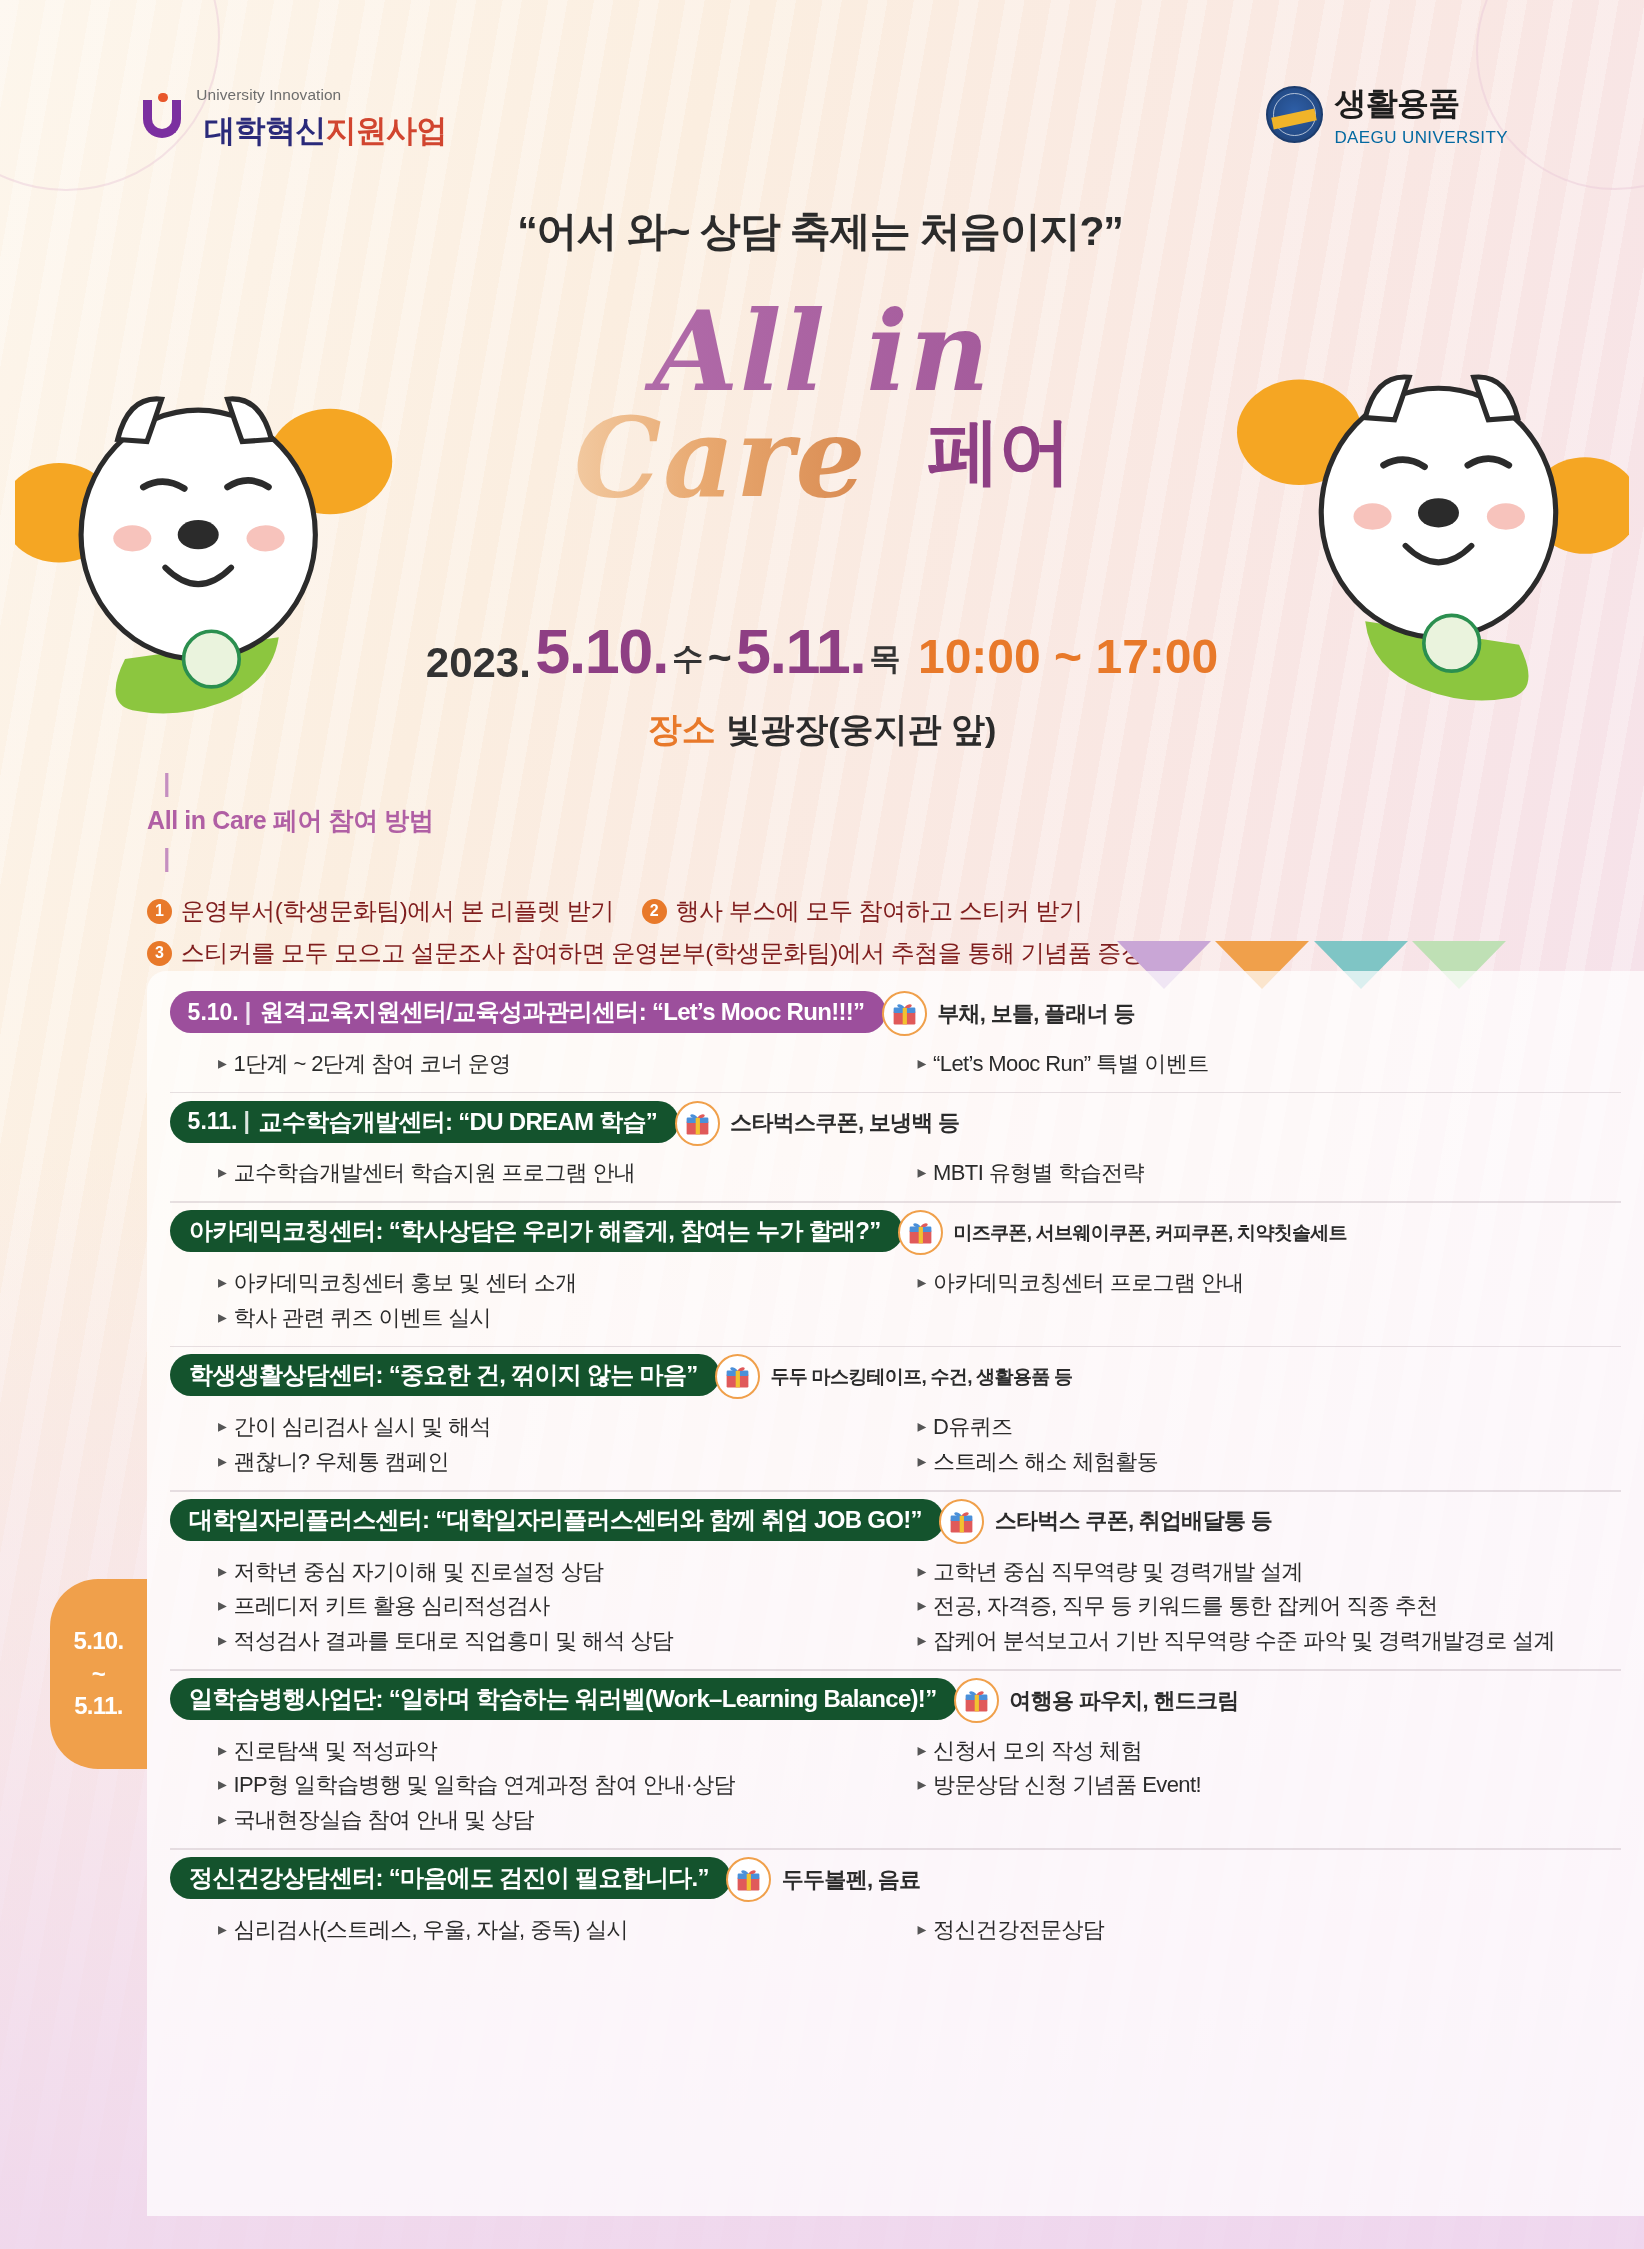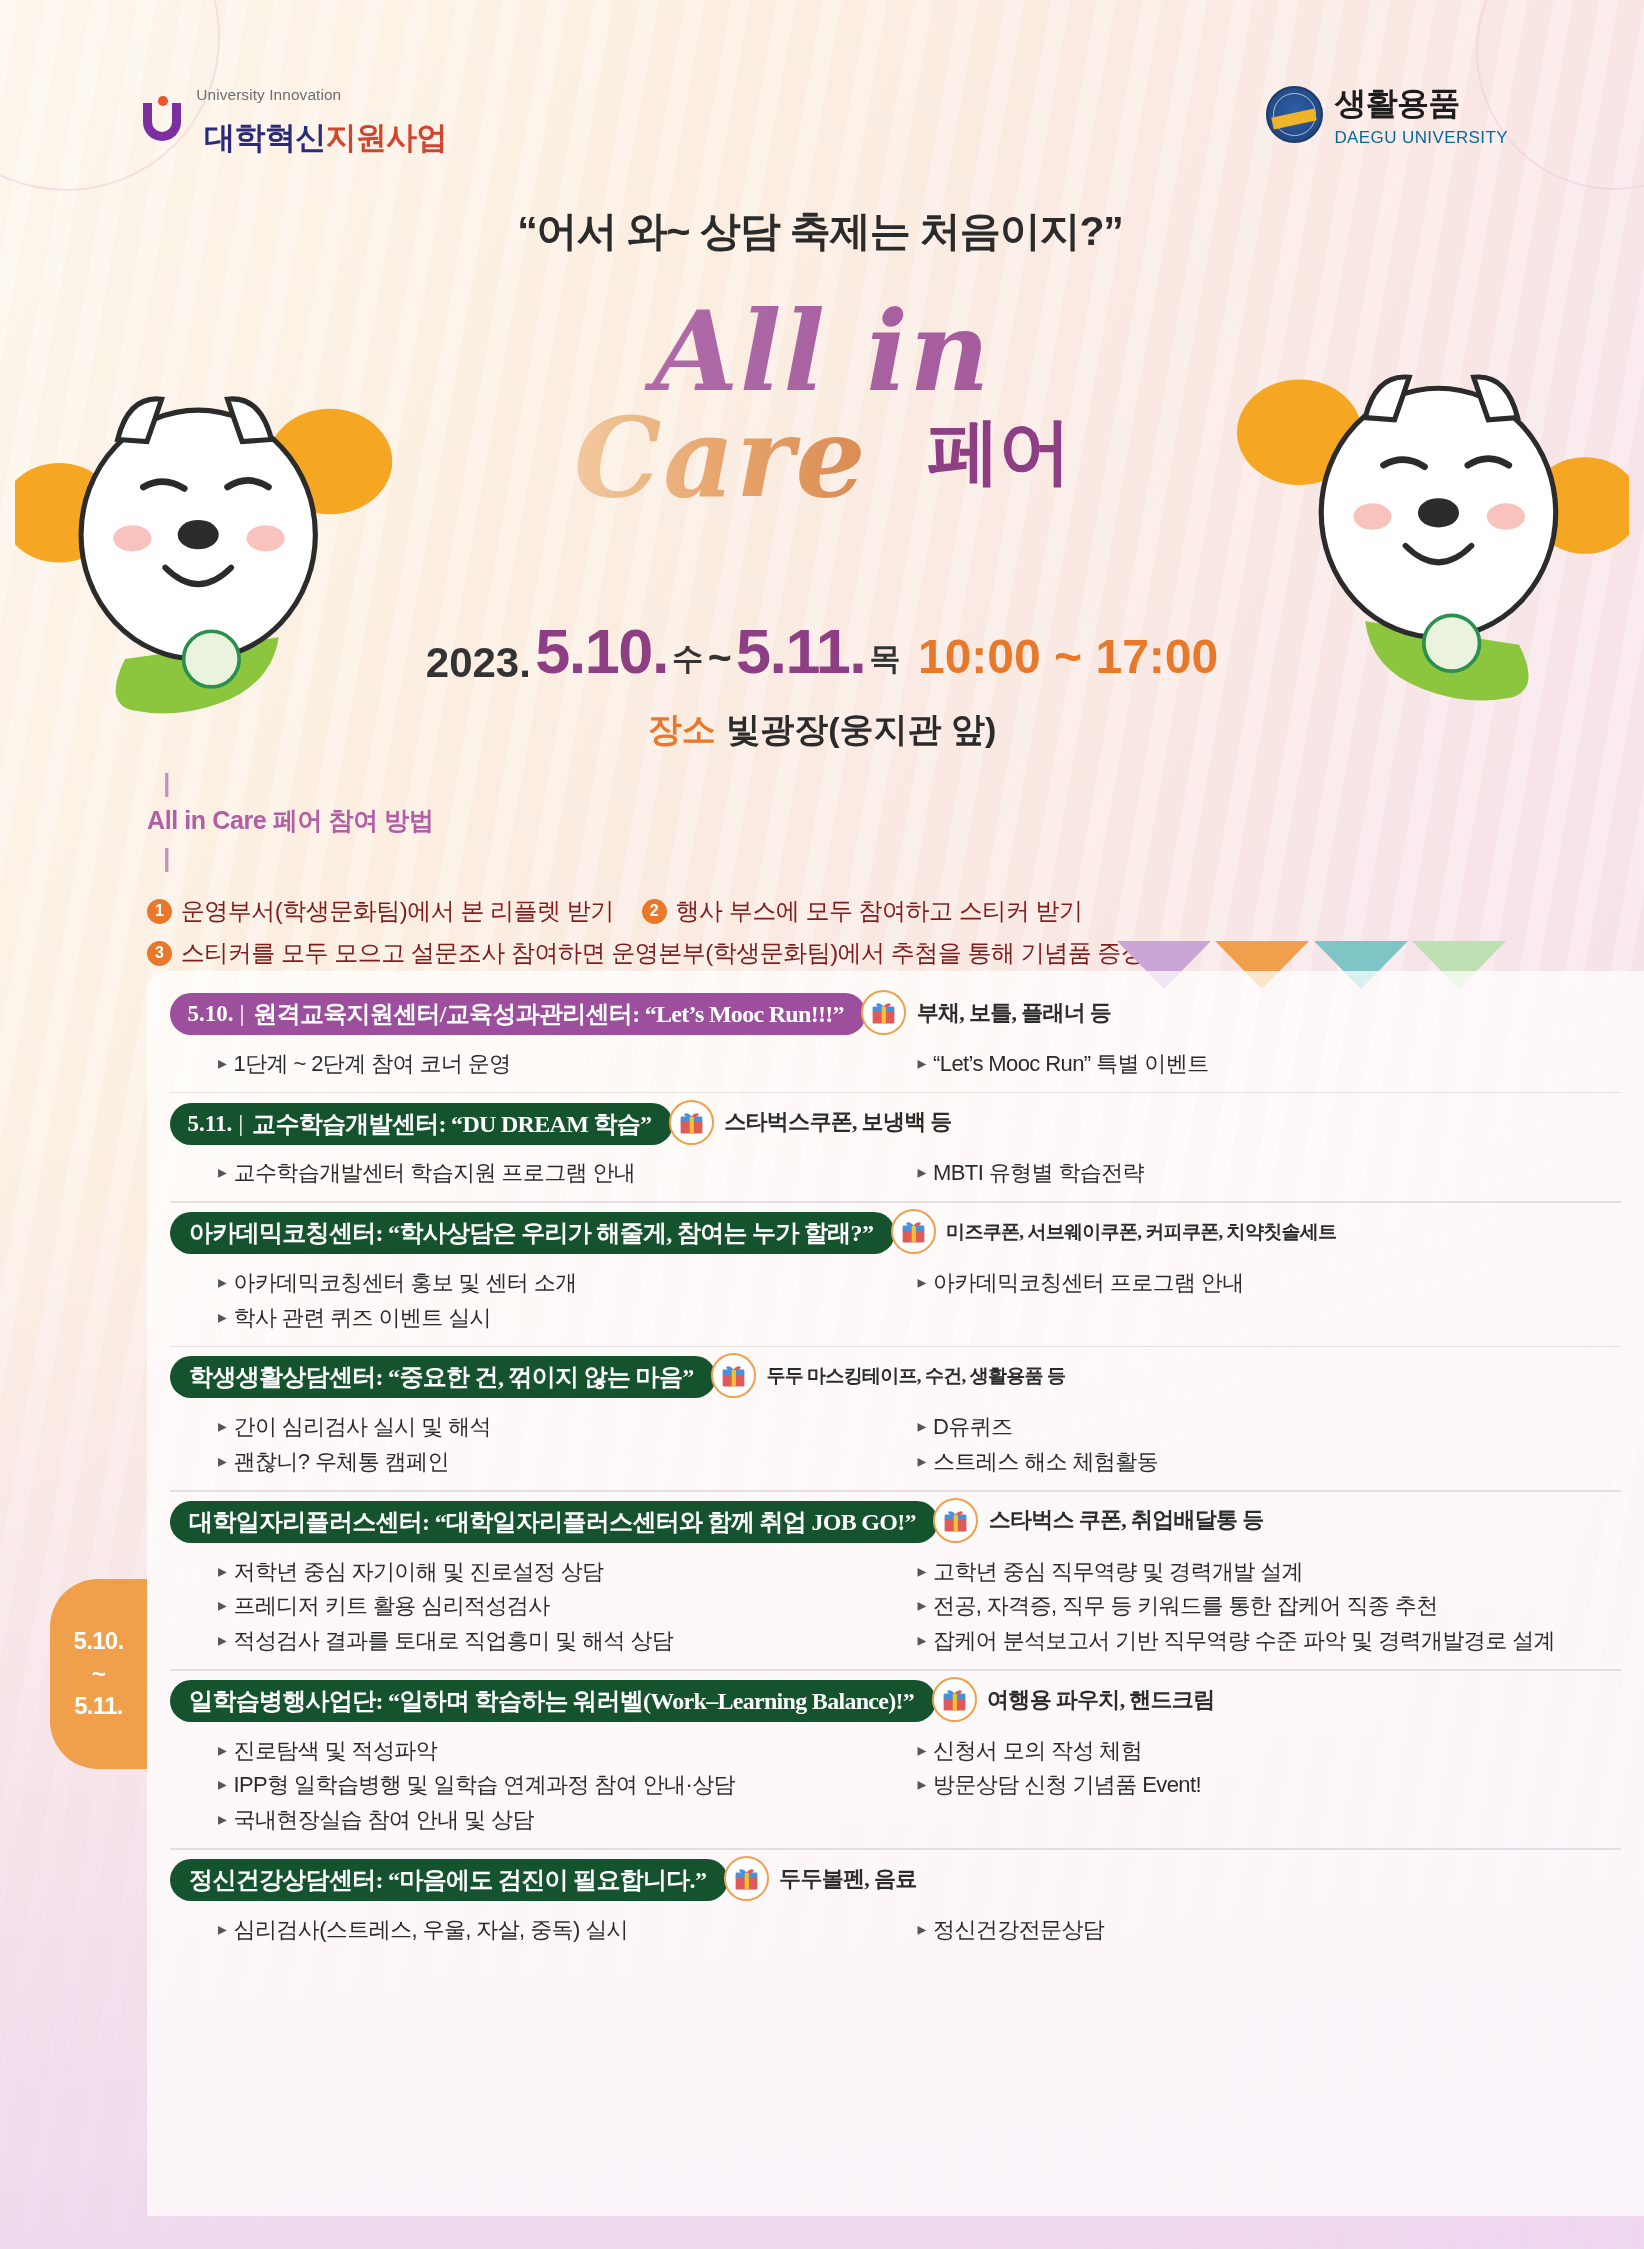--- a/index.html
+++ b/index.html
@@ -46,21 +46,21 @@
   .logo-u .u-shape {
     position:absolute; left:4.4px; top:7.3px; width: 38px; height: 38px;
     border: 9.5px solid #7b2fa0;
     border-top: none; border-radius: 0 0 19px 19px;
   }
   .logo-u .u-dot {
     position:absolute; left: 19px; top: 0px; width: 9.5px; height: 9.5px;
     border-radius: 50%; background: #e8562a;
   }
   .logo-left-text .line1 {
-    font-size: 15.4px; color: #6d6d6d; letter-spacing: 0.1px; margin-bottom: 13px;
+    font-size: 15.4px; color: #6d6d6d; letter-spacing: 0.1px; margin-bottom: 6px;
   }
   .logo-left-text .line2 { font-size: 31px; font-weight: 700; letter-spacing: -0.7px; margin-left: 8px; }
   .logo-left-text .line2 .a { color: #2a2a7a; }
   .logo-left-text .line2 .b { color: #d1452f; }
 
   .logo-right {
     position:absolute; right: 136px; top: 82px;
     display:flex; align-items:center; gap: 11.7px;
   }
   .du-seal {
@@ -159,21 +159,21 @@
     position:absolute; left: 50px; top: 1579px;
     width: 97px; height: 190px;
     background: #f0a04b; border-radius: 48px 0 0 48px;
     display:flex; flex-direction:column; align-items:center; justify-content:center;
     color: #fff; font-size: 24px; font-weight: 700; line-height: 1.35; letter-spacing: -0.7px;
   }
 
   .rows { position:absolute; left: 170px; top: 991px; width: 1451px; }
 
   .block { margin-bottom: 7.3px; }
-  .bar-row { display:flex; align-items:flex-end; position:relative; height: 44px; font-family: Liberation Serif, serif; }
+  .bar-row { display:flex; align-items:flex-start; position:relative; height: 44px; }
   .bar {
     height: 42px; border-radius: 22px; display:flex; align-items:center;
     padding-left: 10.3px; flex: 0 1 auto; max-width: 1070px;
   }
   .bar.purple { background: #9c4f9c; }
   .bar.orange { background: #14532d; }
   .date-chip {
     font-size: 23px; font-weight: 700; color: #fff; padding: 0 8.8px 0 7.3px;
     white-space: nowrap;
   }

